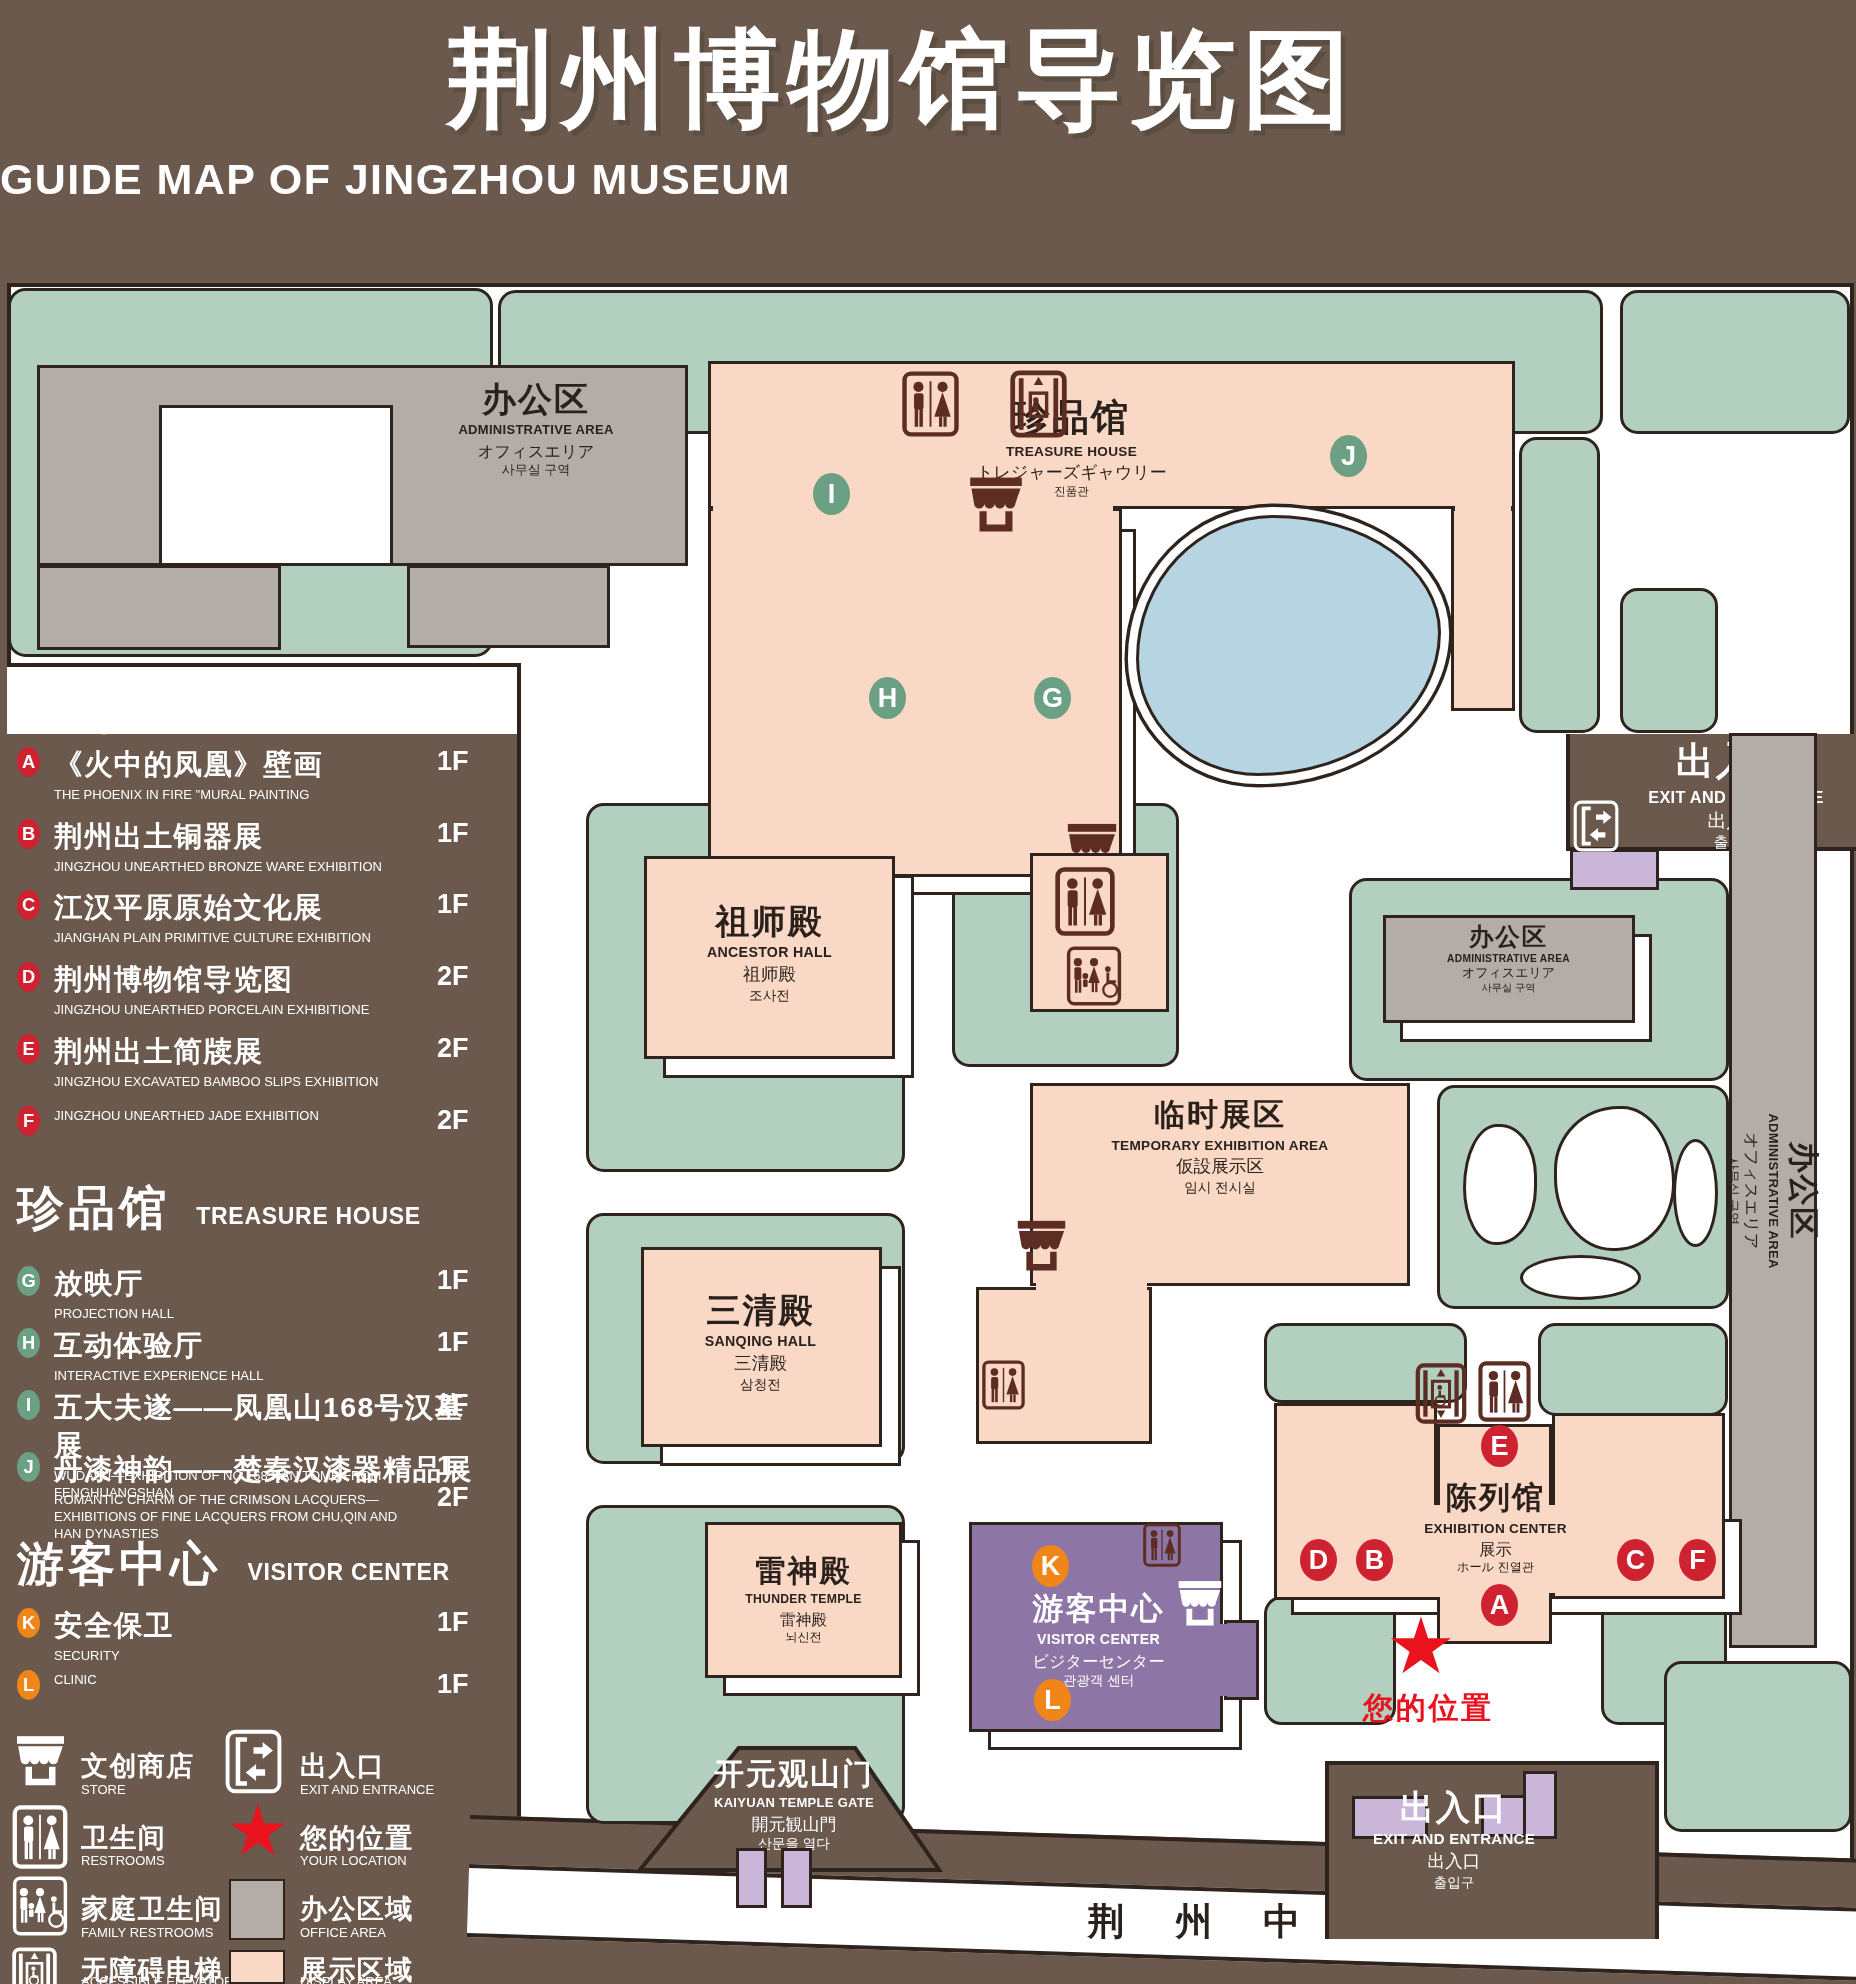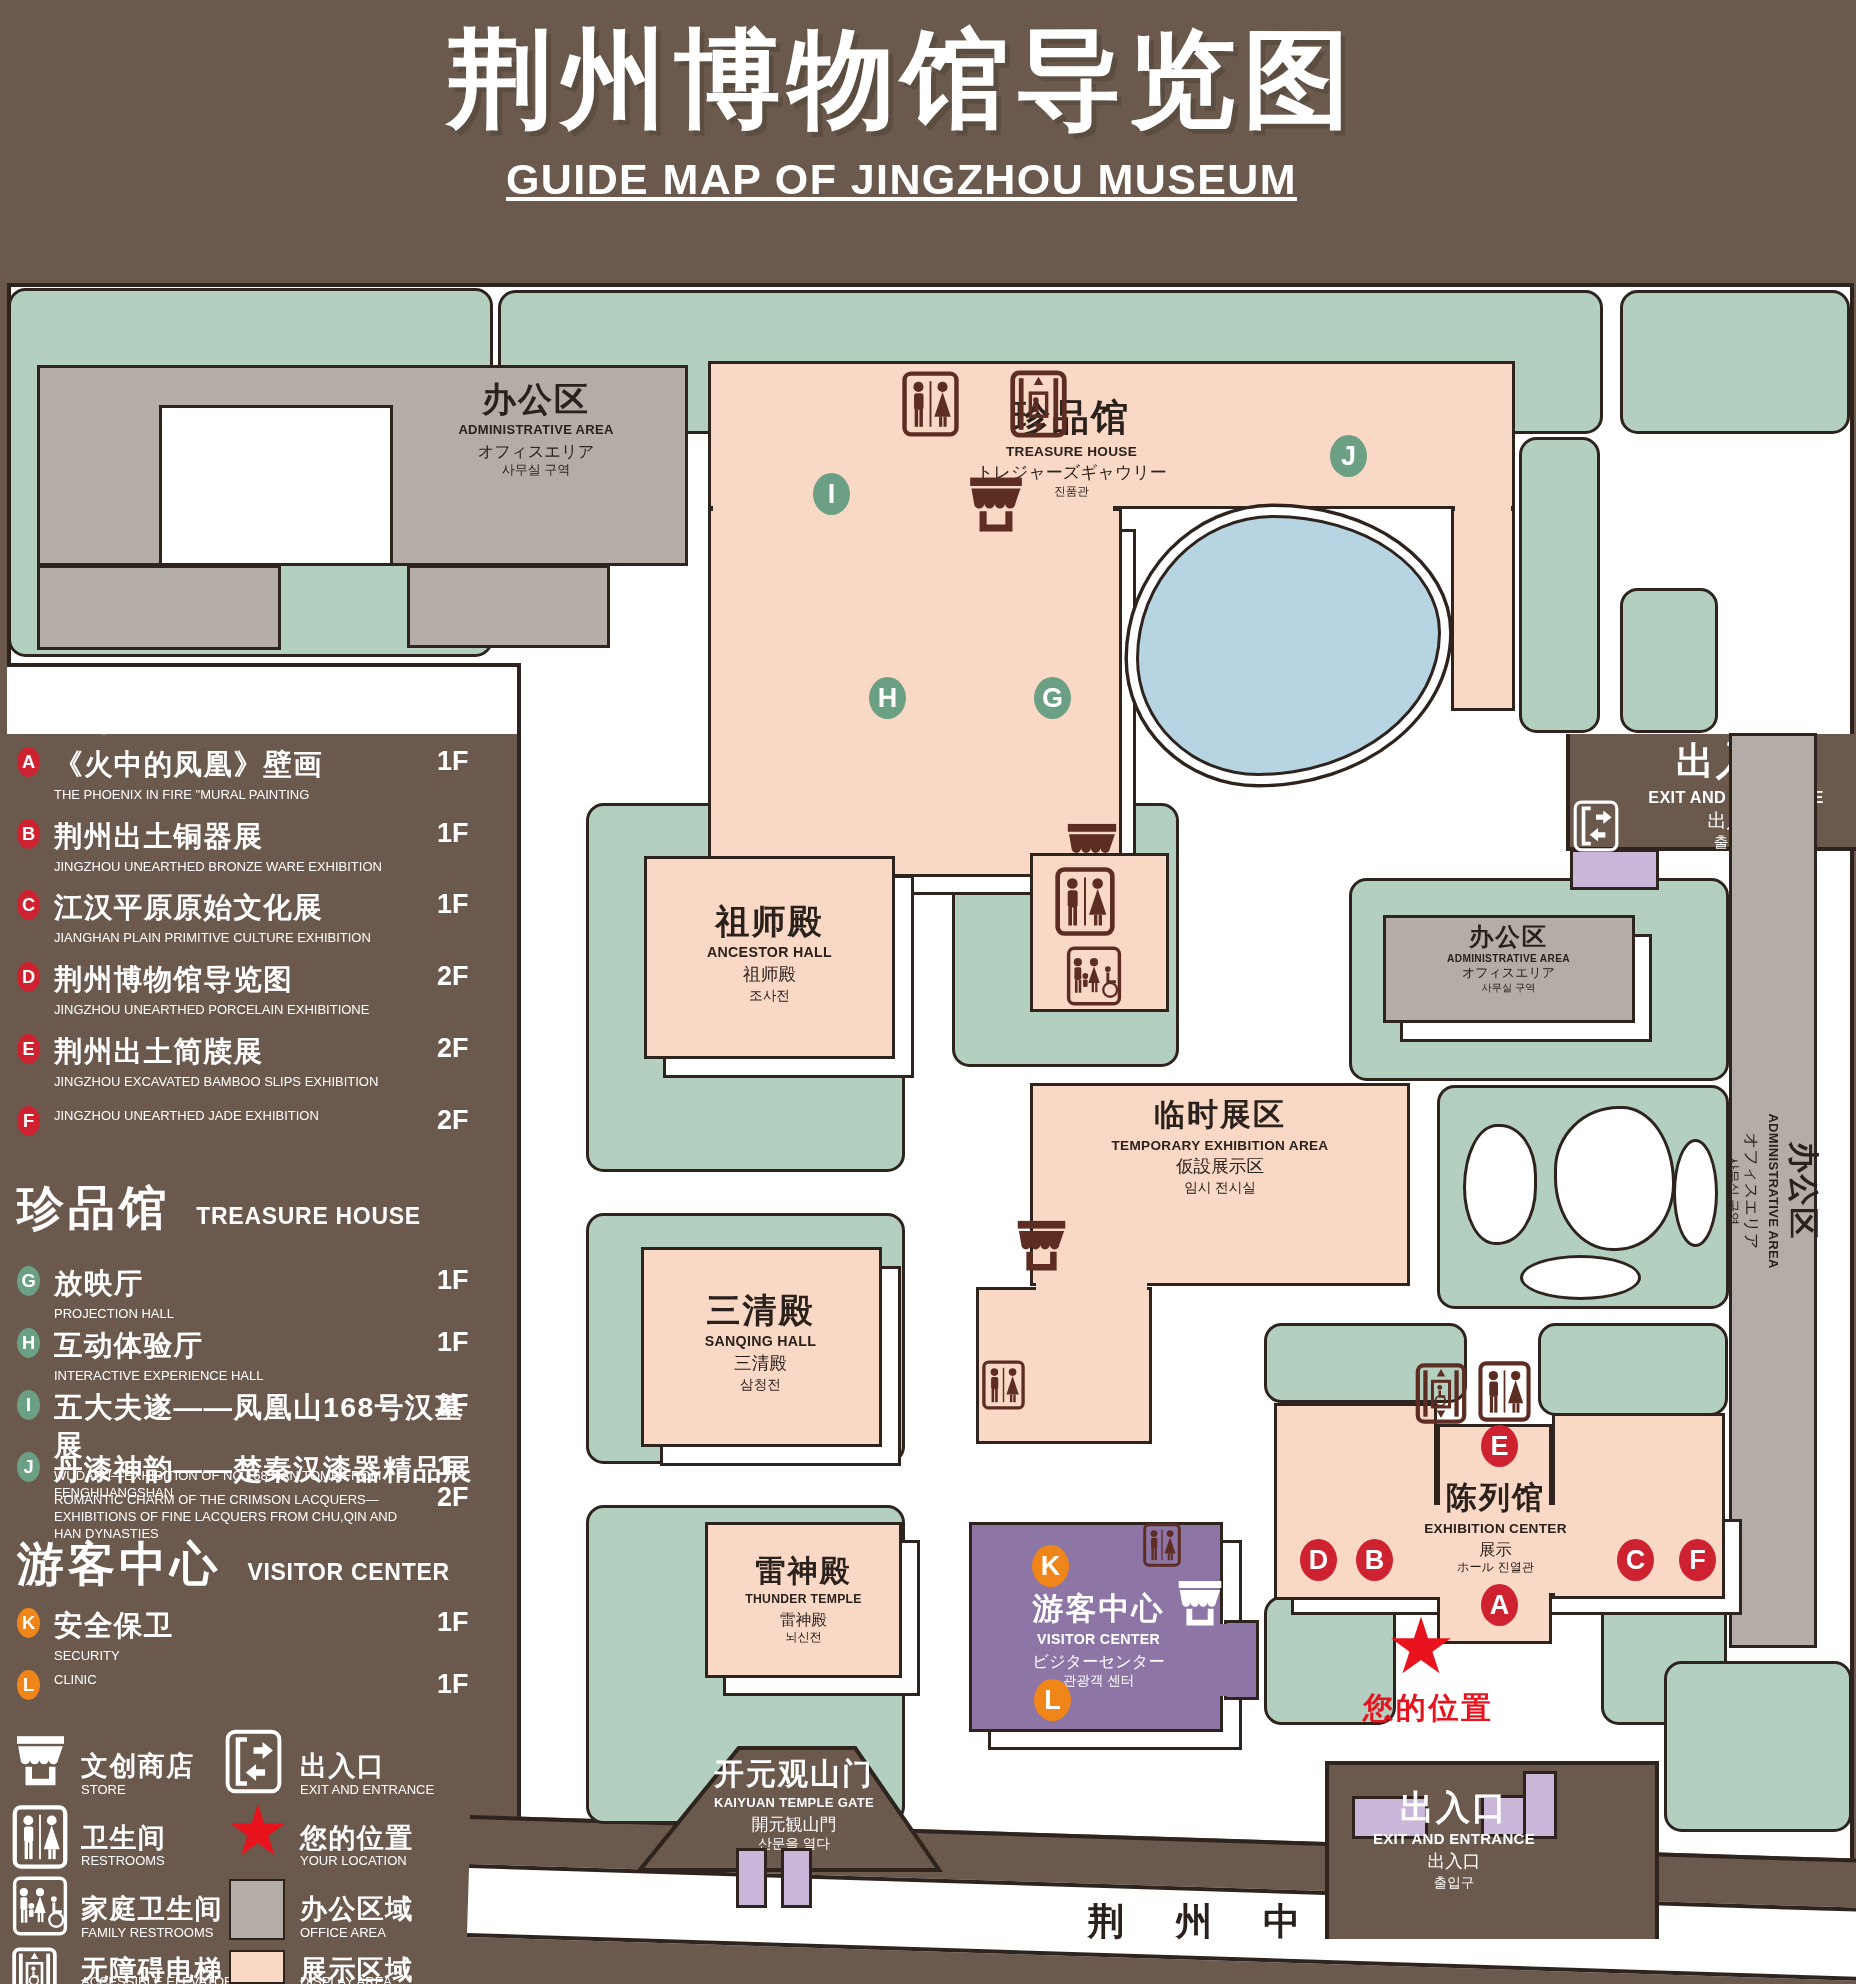--- a/index.html
+++ b/index.html
@@ -33,22 +33,22 @@
            color:#fff;font-weight:bold;}
   .mk{width:23px;height:30px;font-size:18.3px;}
   .mkm{position:absolute;width:37px;height:42px;font-size:27px;}
   .m-red{background:#cf2231;}
   .m-green{background:#6ba084;}
   .m-orange{background:#f0851a;}
   
   .title{position:absolute;left:0;top:8.1px;width:1803px;text-align:center;color:#fff;
          font-size:107px;font-weight:bold;letter-spacing:6.8px;
          text-shadow:4.7px 4.7px 0 rgba(30,20,10,.18);}
-  .subtitle{position:absolute;left:0;top:155px;width:1803px;text-align:center;color:#fff;
-         font-size:43px;font-weight:bold;letter-spacing:1.4px;text-decoration:underline;}
+  .subtitle{position:absolute;left:0;top:155px;width:1803px;text-align:left;color:#fff;
+         font-size:43px;font-weight:bold;letter-spacing:1.4px;}
   
   .sec{position:absolute;left:17px;display:flex;align-items:baseline;gap:26px;color:#fff;}
   .sec .szh{font-size:47px;font-weight:bold;letter-spacing:4.1px;}
   .sec .sen{font-size:23px;font-weight:bold;letter-spacing:0.7px;}
   .lrow{position:absolute;left:17px;width:475px;color:#fff;}
   .lrow .mkwrap{position:absolute;left:0;top:1.4px;}
   .lrow .zh{margin-left:37px;font-size:28.5px;font-weight:bold;letter-spacing:1.4px;}
   .lrow .en{margin-left:37px;font-size:13px;margin-top:3.4px;width:366px;line-height:1.3;}
   .lrow .fl{position:absolute;left:420px;top:0;font-size:27px;font-weight:bold;}
   .symzh{position:absolute;font-size:27px;font-weight:bold;color:#fff;letter-spacing:1.4px;}

